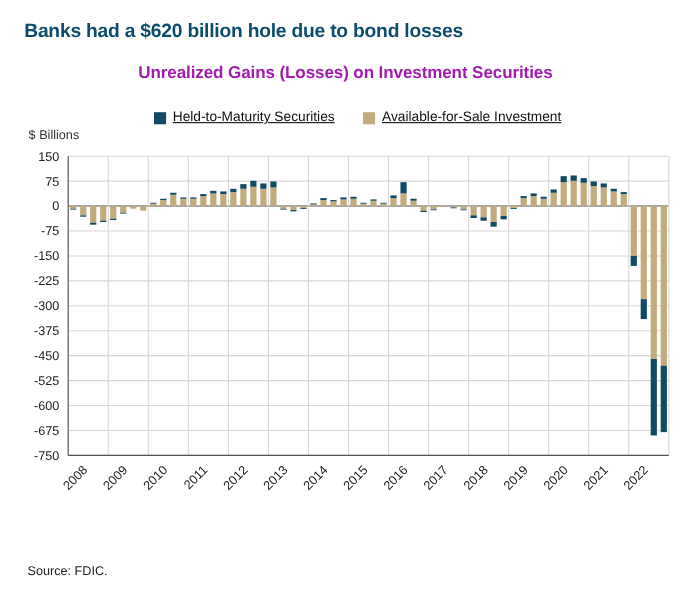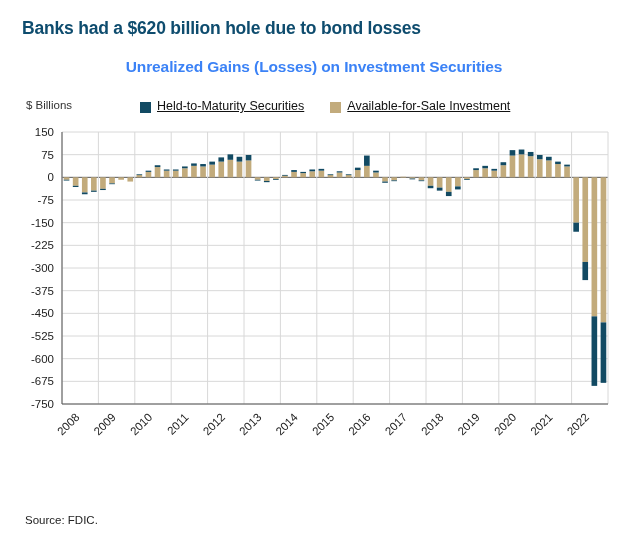--- a/index.html
+++ b/index.html
@@ -29,27 +29,27 @@
     letter-spacing: -0.2px;
   }
   .chart-title {
     position: absolute;
     left: 0;
     top: 58px;
     width: 628px;
     text-align: center;
     font-size: 15.5px;
     font-weight: bold;
-    color: #3b82f6;
+    color: #a21caf;
     letter-spacing: -0.1px;
   }
   .axis-unit {
     position: absolute;
     left: 26px;
-    top: 99px;
+    top: 117px;
     font-size: 11.5px;
     color: #333333;
   }
   .legend {
     position: absolute;
     left: 140px;
     top: 99px;
     display: flex;
     gap: 26px;
     align-items: center;
@@ -63,21 +63,21 @@
     text-decoration: underline;
   }
   .legend-swatch {
     width: 11px;
     height: 11px;
     display: inline-block;
   }
   .plot-wrap {
     position: absolute;
     left: 0;
-    top: 124px;
+    top: 134px;
     width: 628px;
     height: 330px;
   }
   svg.chart {
     display: block;
   }
   .ytick {
     font-size: 11.5px;
     fill: #222222;
     font-family: "Liberation Sans", sans-serif;

